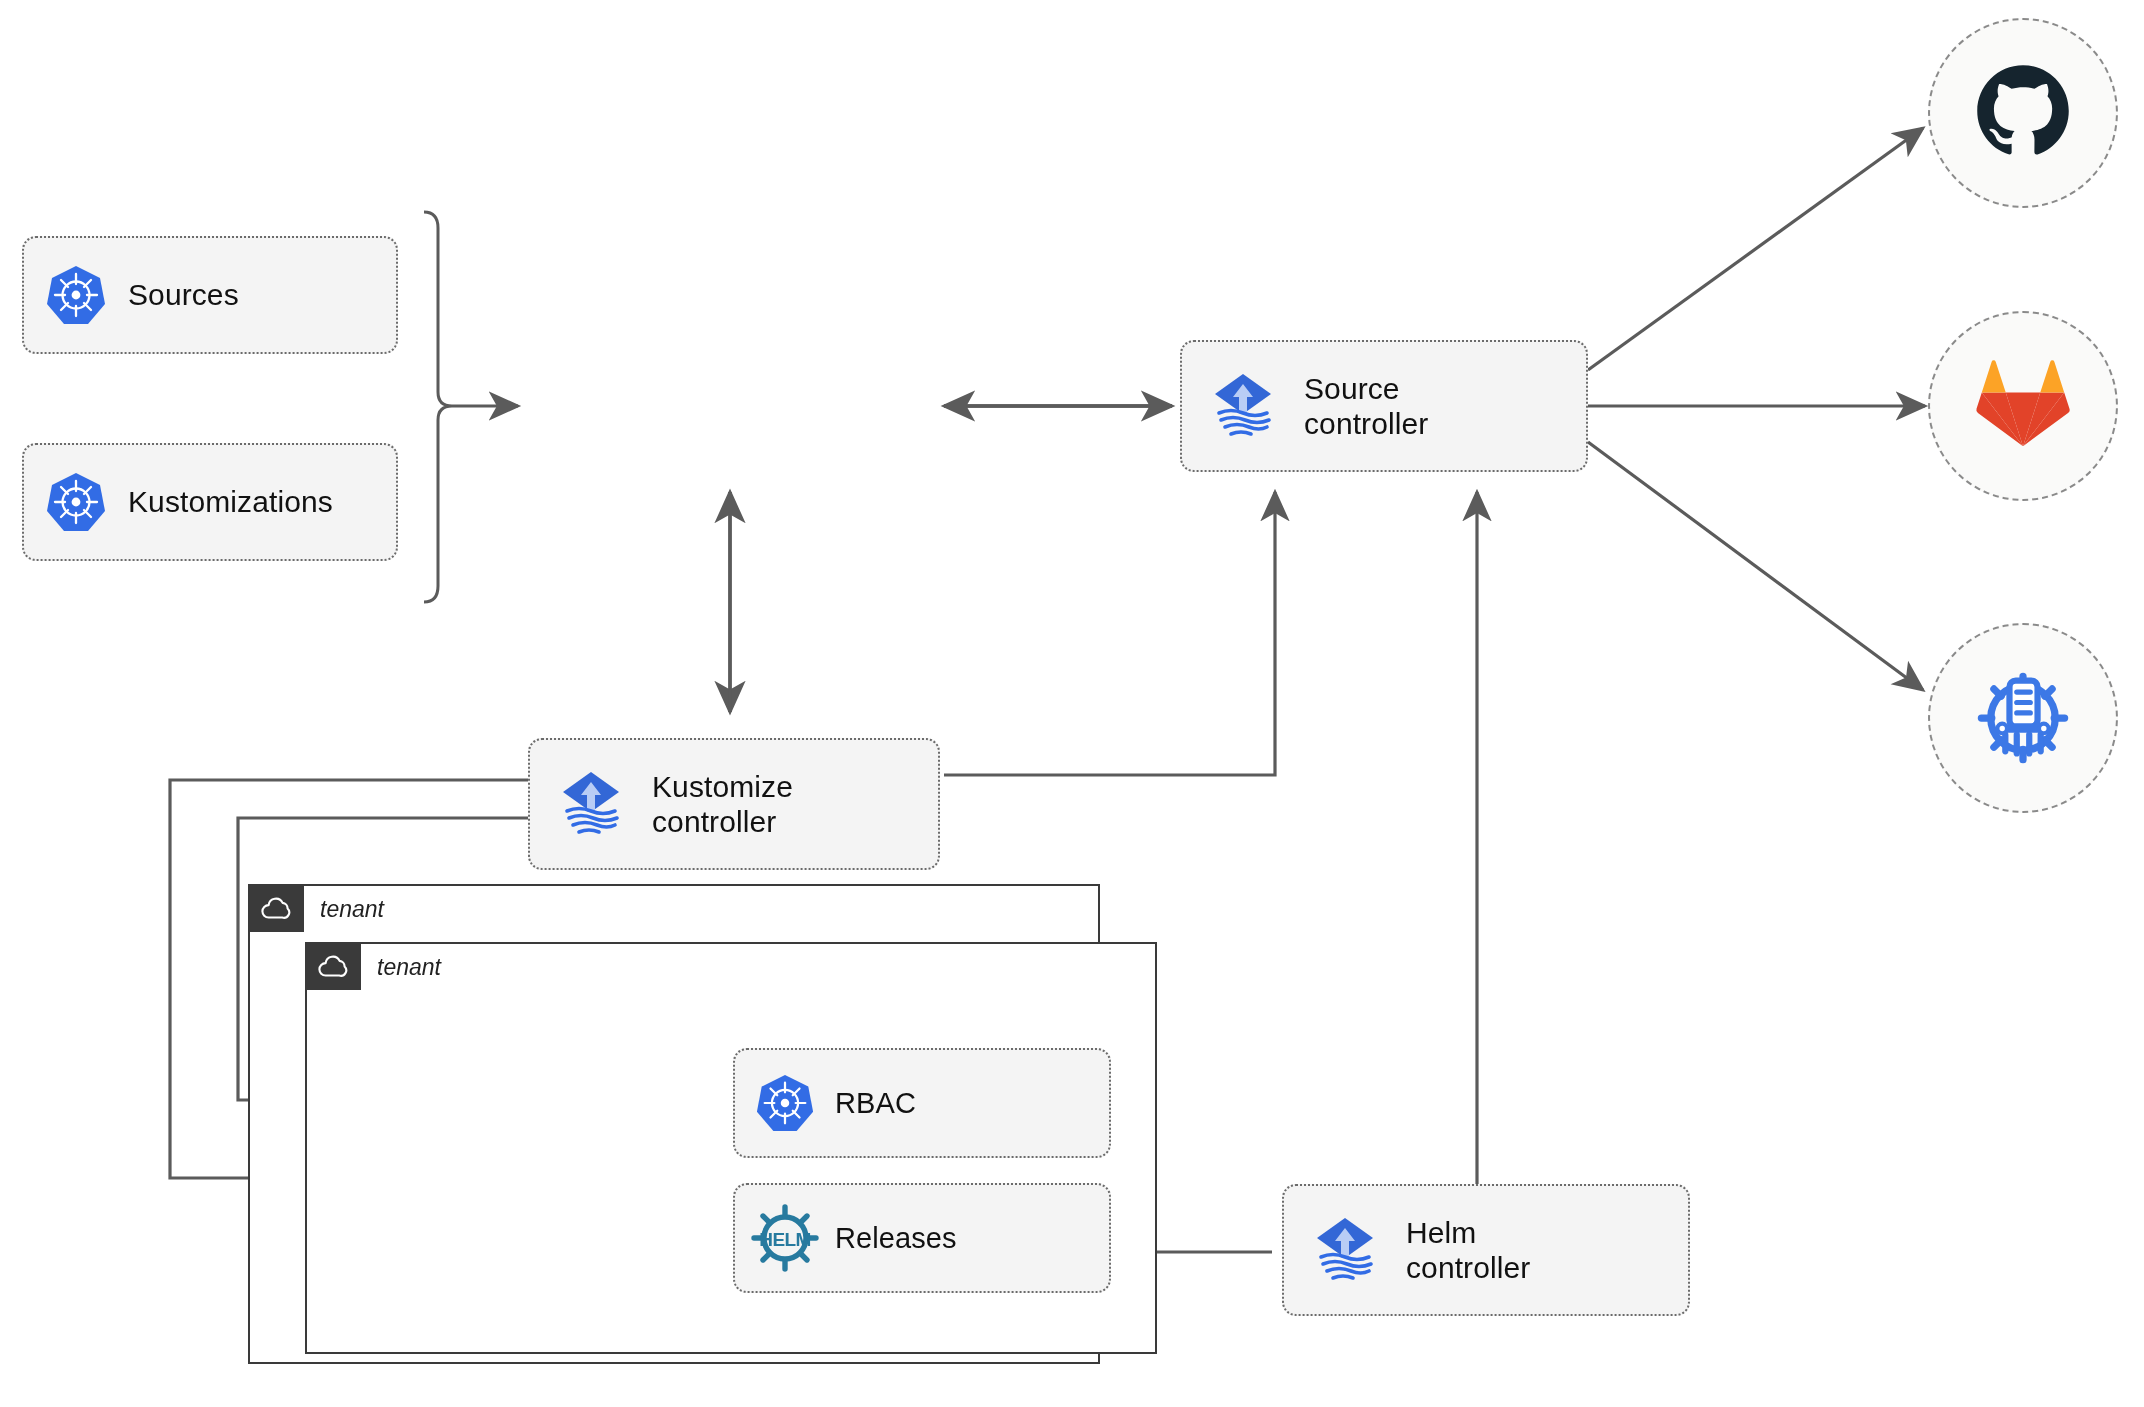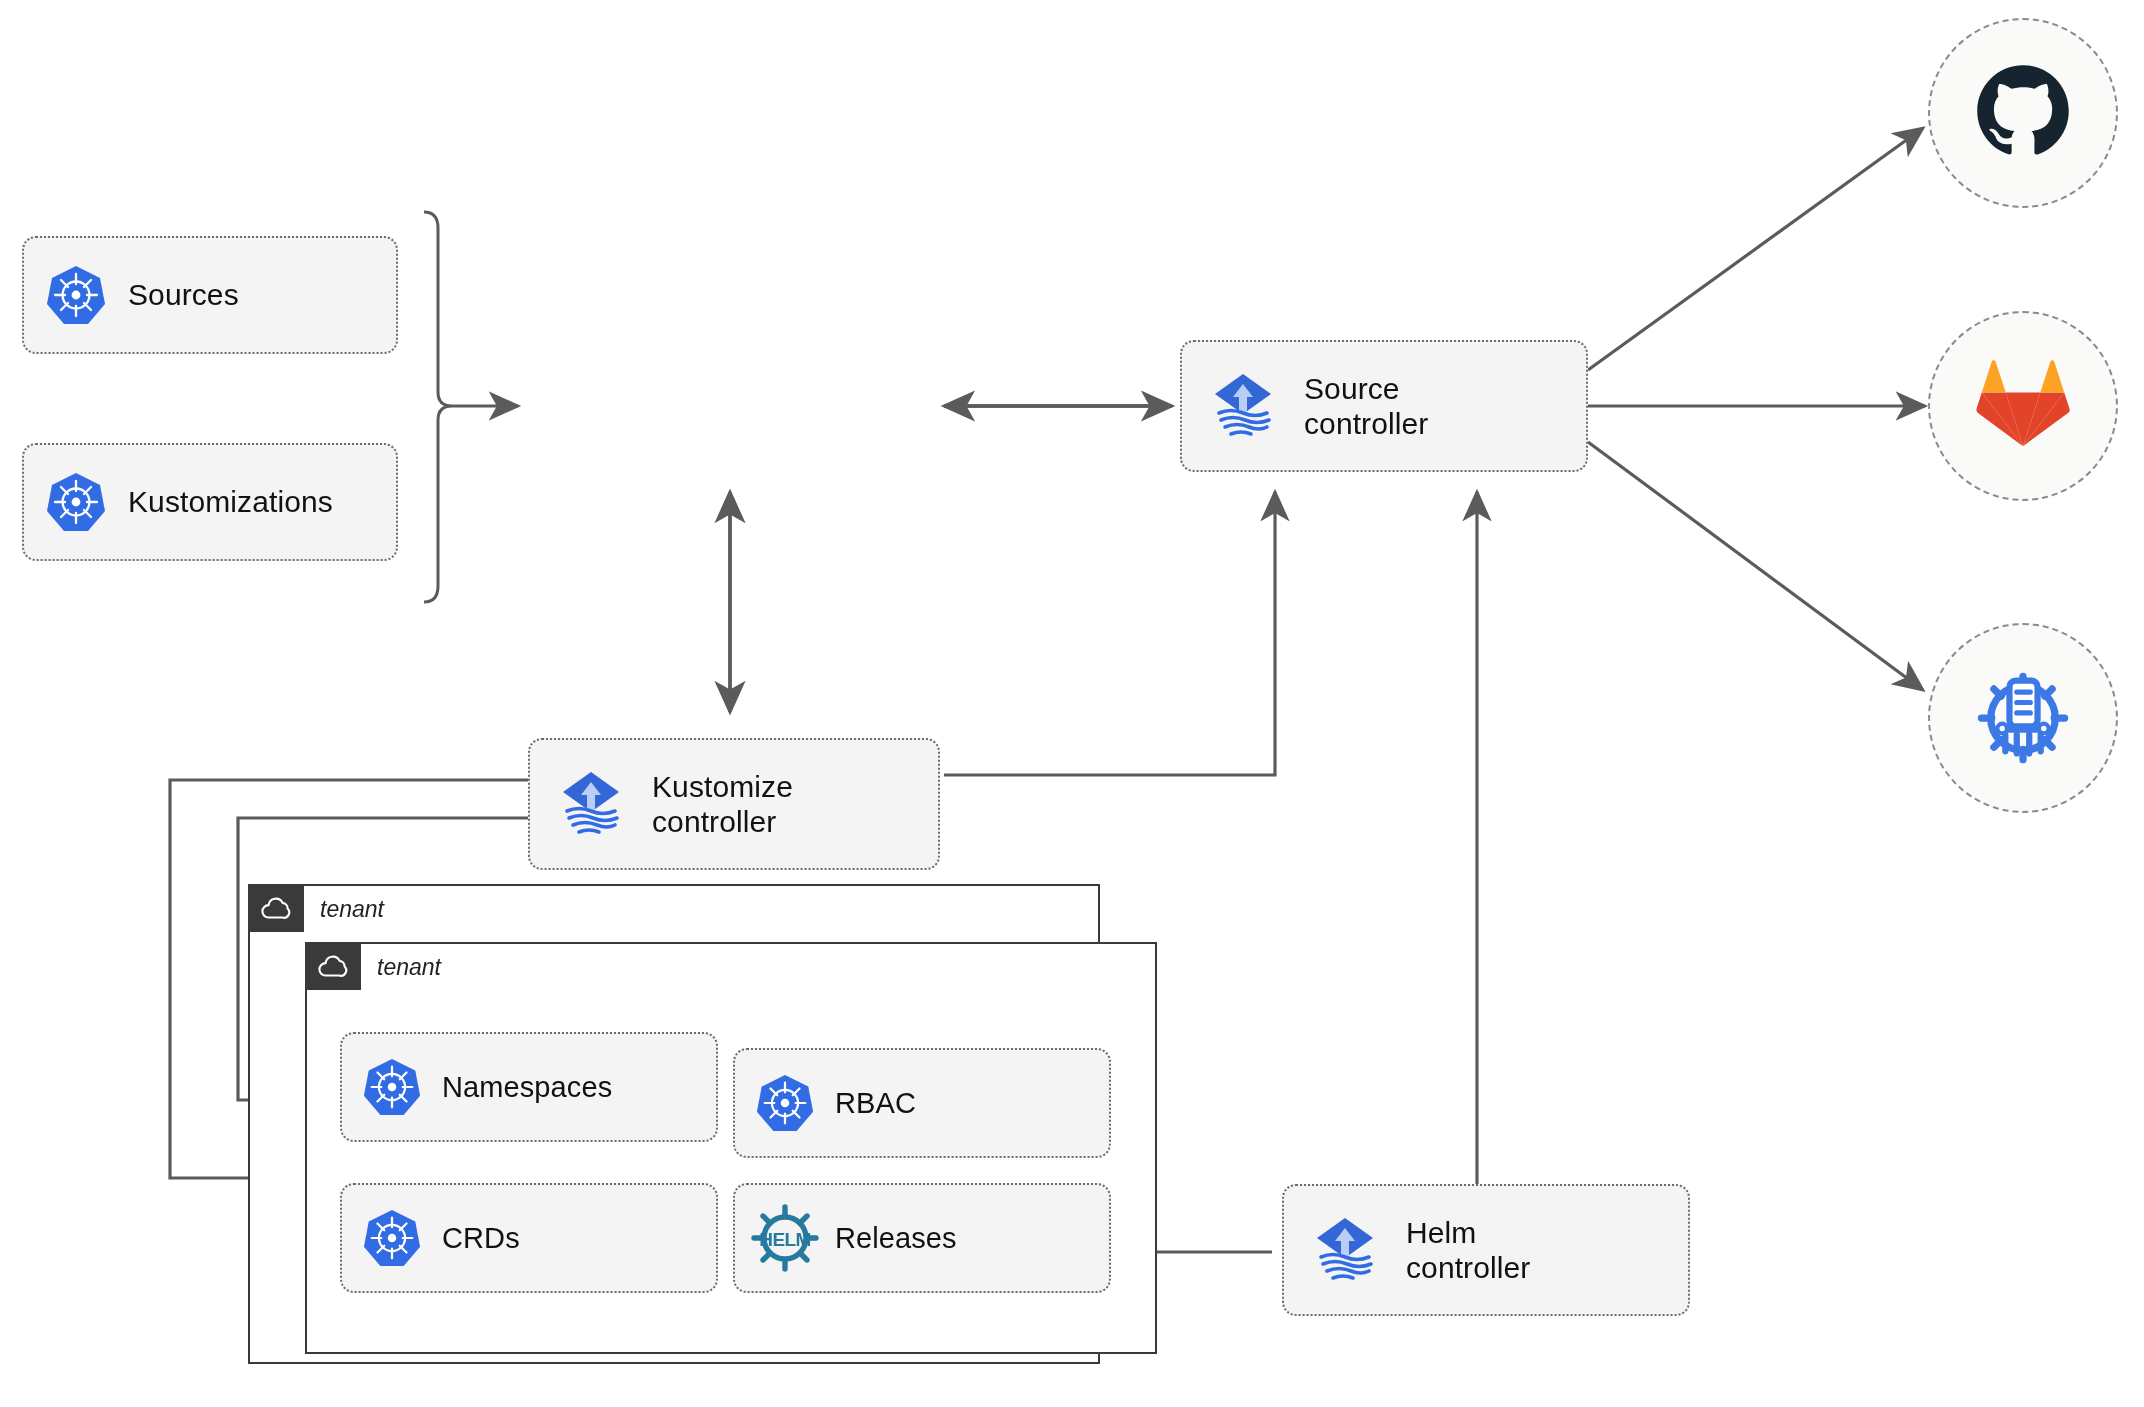--- a/index.html
+++ b/index.html
@@ -268,40 +268,20 @@
     <div class="tenant-bar">
       <span class="tenant-chip">
         <svg width="34" height="24" viewBox="0 0 34 24">
           <path d="M8.6 20.5 a6.2 6.2 0 0 1 0-12.4 a7.4 7.4 0 0 1 14 -2.2 a5.6 5.6 0 0 1 5 5.6 a5.4 5.4 0 0 1 -5.4 9 Z" fill="none" stroke="#fff" stroke-width="2.1" stroke-linejoin="round"></path>
         </svg>
       </span>
       <span class="tenant-name">tenant</span>
     </div>
   </div>
 
-  <div class="node small" style="left:340px;top:1032px;width:378px;height:110px;">
-    <span class="ico" style="width:100px;">
-      <svg width="62" height="62" viewBox="0 0 64 64">
-        <path d="M32 3 L56 15 L61 41 L44 61 L20 61 L3 41 L8 15 Z" fill="#326CE5"></path>
-        <g fill="#fff" stroke="#fff" stroke-width="2.3" stroke-linecap="round">
-          <circle cx="32" cy="32" r="4.4" stroke="none"></circle>
-          <line x1="32" y1="11" x2="32" y2="21"></line>
-            <line x1="32" y1="43" x2="32" y2="53"></line>
-          <line x1="11" y1="32" x2="21" y2="32"></line>
-            <line x1="43" y1="32" x2="53" y2="32"></line>
-          <line x1="17" y1="17" x2="24" y2="24"></line>
-            <line x1="40" y1="40" x2="47" y2="47"></line>
-          <line x1="47" y1="17" x2="40" y2="24"></line>
-            <line x1="24" y1="40" x2="17" y2="47"></line>
-          <circle cx="32" cy="32" r="13.5" fill="none" stroke-width="2.3"></circle>
-        </g>
-      </svg>
-    </span>
-    <span class="lbl">Namespaces</span>
-  </div>
 
   <div class="node small" style="left:733px;top:1048px;width:378px;height:110px;">
     <span class="ico" style="width:100px;">
       <svg width="62" height="62" viewBox="0 0 64 64">
         <path d="M32 3 L56 15 L61 41 L44 61 L20 61 L3 41 L8 15 Z" fill="#326CE5"></path>
         <g fill="#fff" stroke="#fff" stroke-width="2.3" stroke-linecap="round">
           <circle cx="32" cy="32" r="4.4" stroke="none"></circle>
           <line x1="32" y1="11" x2="32" y2="21"></line>
             <line x1="32" y1="43" x2="32" y2="53"></line>
           <line x1="11" y1="32" x2="21" y2="32"></line>
@@ -310,40 +290,20 @@
             <line x1="40" y1="40" x2="47" y2="47"></line>
           <line x1="47" y1="17" x2="40" y2="24"></line>
             <line x1="24" y1="40" x2="17" y2="47"></line>
           <circle cx="32" cy="32" r="13.5" fill="none" stroke-width="2.3"></circle>
         </g>
       </svg>
     </span>
     <span class="lbl">RBAC</span>
   </div>
 
-  <div class="node small" style="left:340px;top:1183px;width:378px;height:110px;">
-    <span class="ico" style="width:100px;">
-      <svg width="62" height="62" viewBox="0 0 64 64">
-        <path d="M32 3 L56 15 L61 41 L44 61 L20 61 L3 41 L8 15 Z" fill="#326CE5"></path>
-        <g fill="#fff" stroke="#fff" stroke-width="2.3" stroke-linecap="round">
-          <circle cx="32" cy="32" r="4.4" stroke="none"></circle>
-          <line x1="32" y1="11" x2="32" y2="21"></line>
-            <line x1="32" y1="43" x2="32" y2="53"></line>
-          <line x1="11" y1="32" x2="21" y2="32"></line>
-            <line x1="43" y1="32" x2="53" y2="32"></line>
-          <line x1="17" y1="17" x2="24" y2="24"></line>
-            <line x1="40" y1="40" x2="47" y2="47"></line>
-          <line x1="47" y1="17" x2="40" y2="24"></line>
-            <line x1="24" y1="40" x2="17" y2="47"></line>
-          <circle cx="32" cy="32" r="13.5" fill="none" stroke-width="2.3"></circle>
-        </g>
-      </svg>
-    </span>
-    <span class="lbl">CRDs</span>
-  </div>
 
   <div class="node small" style="left:733px;top:1183px;width:378px;height:110px;">
     <span class="ico" style="width:100px;">
       <svg width="70" height="70" viewBox="0 0 70 70">
         <g stroke="#277A9F" stroke-width="5.4" fill="none" stroke-linecap="round">
           <circle cx="35" cy="35" r="21"></circle>
           <line x1="35" y1="4" x2="35" y2="13"></line>
           <line x1="35" y1="57" x2="35" y2="66"></line>
           <line x1="4" y1="35" x2="13" y2="35"></line>
           <line x1="57" y1="35" x2="66" y2="35"></line>

